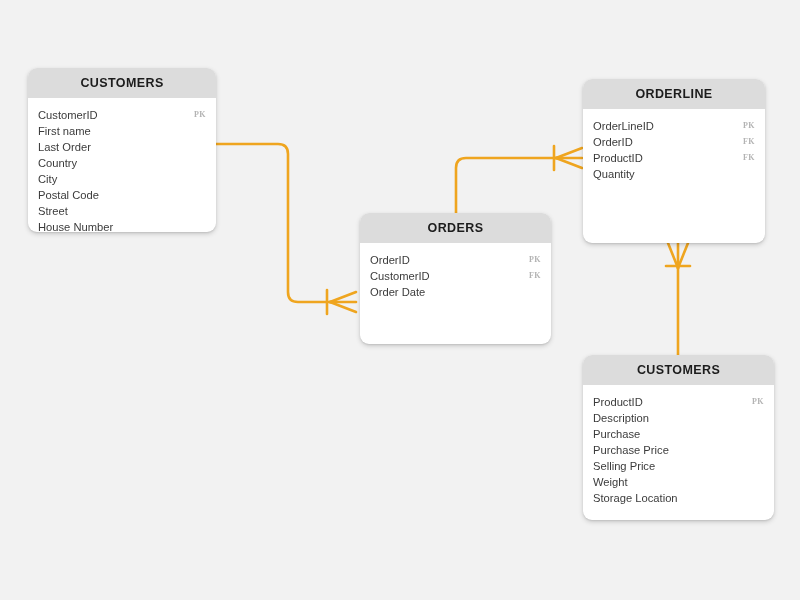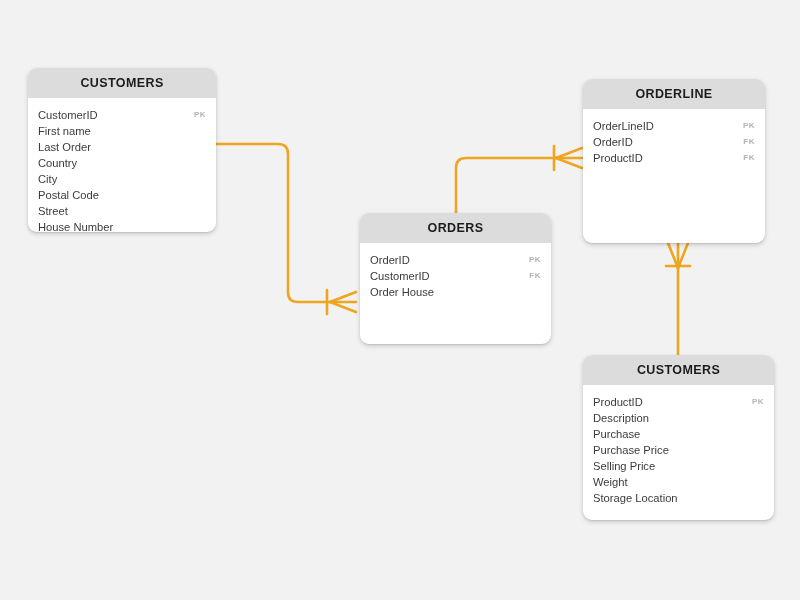--- a/index.html
+++ b/index.html
@@ -58,20 +58,21 @@
   }
   .attr-name {
     font-size: 11.2px;
     color: #3b3b3b;
   }
   .attr-key {
     font-size: 8px;
     color: #b3b3b3;
     letter-spacing: 0.5px;
     font-weight: bold;
+    font-family: Liberation Serif, serif;
   }
 </style>
 </head>
 <body>
 
 <div id="canvas">
 
   <svg id="connectors" viewBox="0 0 800 600" width="800" height="600">
     <g fill="none" stroke="#efa51f" stroke-width="2.6" stroke-linecap="round">
 
@@ -151,40 +152,44 @@
         <div class="entity-body">
           <div class="attr-row">
             <span class="attr-name">OrderID</span>
             <span class="attr-key">PK</span>
           </div>
           <div class="attr-row">
             <span class="attr-name">CustomerID</span>
             <span class="attr-key">FK</span>
           </div>
           <div class="attr-row">
-            <span class="attr-name">Order House</span>
+            <span class="attr-name">Order Date</span>
             <span class="attr-key"></span>
           </div>
         </div>
       </div>
       <div class="entity" style="left: 583px; top: 79px; width: 182px; height: 164px;">
         <div class="entity-header">ORDERLINE</div>
         <div class="entity-body">
           <div class="attr-row">
             <span class="attr-name">OrderLineID</span>
             <span class="attr-key">PK</span>
           </div>
           <div class="attr-row">
             <span class="attr-name">OrderID</span>
             <span class="attr-key">FK</span>
           </div>
           <div class="attr-row">
             <span class="attr-name">ProductID</span>
             <span class="attr-key">FK</span>
           </div>
+          <div class="attr-row">
+            <span class="attr-name">Quantity</span>
+            <span class="attr-key"></span>
+          </div>
         </div>
       </div>
       <div class="entity" style="left: 583px; top: 355px; width: 191px; height: 165px;">
         <div class="entity-header">CUSTOMERS</div>
         <div class="entity-body">
           <div class="attr-row">
             <span class="attr-name">ProductID</span>
             <span class="attr-key">PK</span>
           </div>
           <div class="attr-row">

